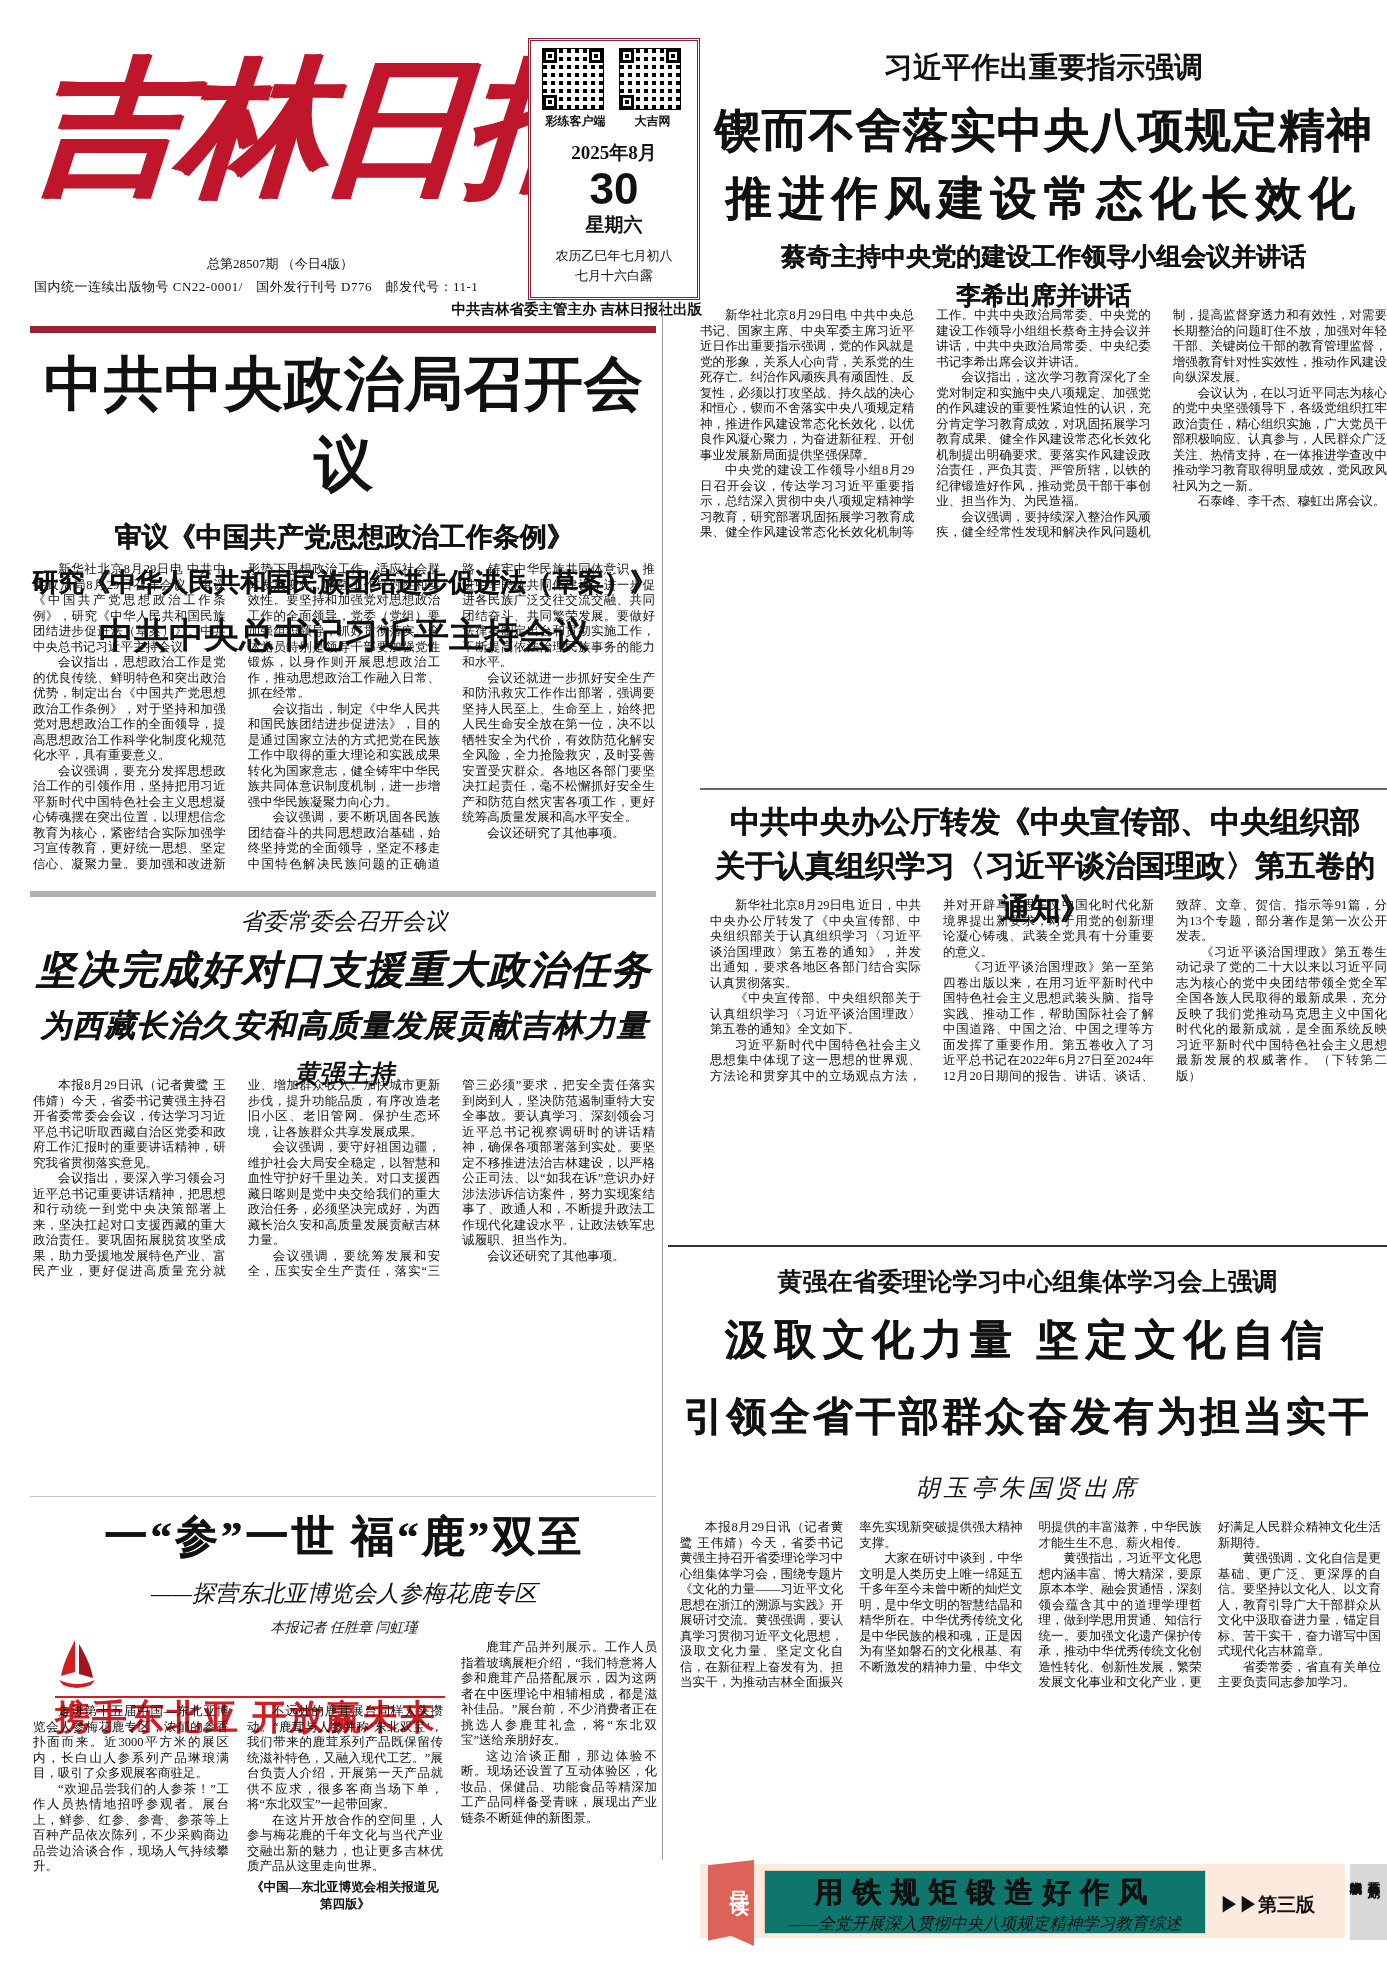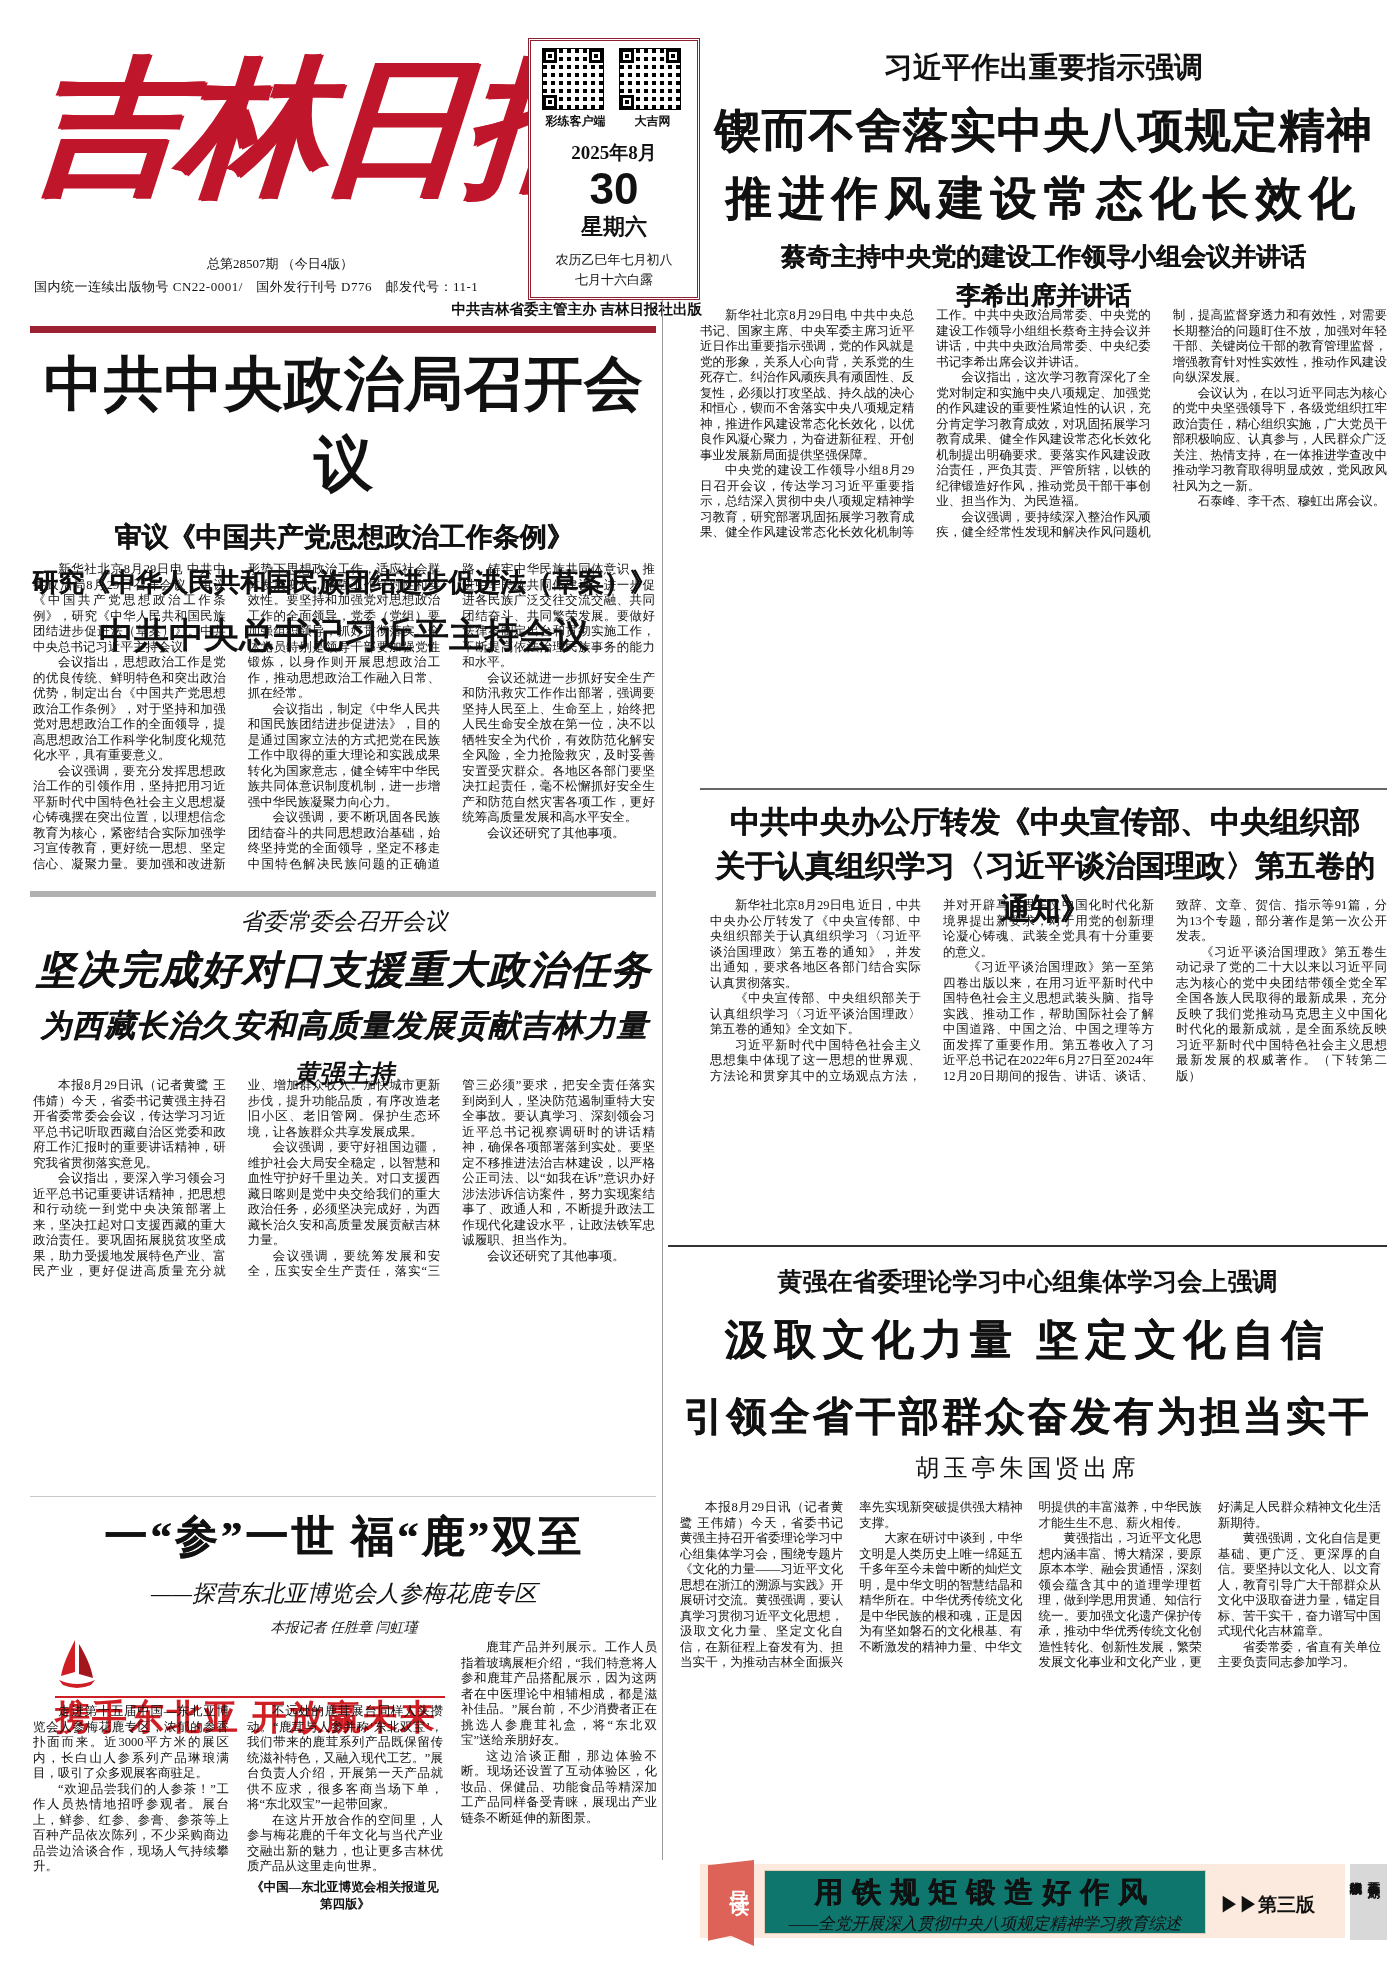--- a/index.html
+++ b/index.html
@@ -18,21 +18,21 @@
   .qr{position:relative;width:60px;height:60px;background:
       repeating-linear-gradient(0deg,#000 0 4px,#fff 4px 8px),
       repeating-linear-gradient(90deg,#000 0 4px,#fff 4px 8px);
       background-blend-mode:screen;outline:1px solid #000;}
   .qr .f{position:absolute;width:14px;height:14px;border:3px solid #000;background:#fff;box-sizing:border-box;}
   .qr .f::after{content:"";position:absolute;left:2px;top:2px;width:4px;height:4px;background:#000;}
   .qr .f1{left:0;top:0}.qr .f2{right:0;top:0}.qr .f3{left:0;bottom:0}
   .qr-label{font-weight:bold;font-size:12px;margin-top:4px;text-align:center;font-family:"Liberation Sans",sans-serif;}
   .d-month{font-weight:bold;font-size:19px;margin-top:10px;}
   .d-day{font-family:"Liberation Sans",sans-serif;font-weight:900;font-size:44px;line-height:1.05;}
-  .d-week{font-weight:bold;font-size:22px;}
+  .d-week{font-weight:bold;font-size:19px;}
   .d-lunar{font-size:13px;line-height:1.5;margin-top:8px;}
   .issue-line{font-size:13px;}
   .pub-line{font-size:13px;letter-spacing:.5px;}
   .publisher{font-weight:bold;font-size:14.5px;font-family:"Liberation Sans",sans-serif;}
   .red-rule{background:#9c2133;}
 
   
   .hei{font-family:"Liberation Sans","DejaVu Sans",sans-serif;}
   .kicker{font-weight:bold;}
   .big-song{font-weight:900;text-shadow:.6px 0 0 currentColor;}
@@ -205,21 +205,21 @@
       <p class="para">习近平新时代中国特色社会主义思想集中体现了这一思想的世界观、方法论和贯穿其中的立场观点方法，并对开辟马克思主义中国化时代化新境界提出新要求，对于用党的创新理论凝心铸魂、武装全党具有十分重要的意义。</p>
       <p class="para">《习近平谈治国理政》第一至第四卷出版以来，在用习近平新时代中国特色社会主义思想武装头脑、指导实践、推动工作，帮助国际社会了解中国道路、中国之治、中国之理等方面发挥了重要作用。第五卷收入了习近平总书记在2022年6月27日至2024年12月20日期间的报告、讲话、谈话、致辞、文章、贺信、指示等91篇，分为13个专题，部分著作是第一次公开发表。</p>
       <p class="para">《习近平谈治国理政》第五卷生动记录了党的二十大以来以习近平同志为核心的党中央团结带领全党全军全国各族人民取得的最新成果，充分反映了我们党推动马克思主义中国化时代化的最新成就，是全面系统反映习近平新时代中国特色社会主义思想最新发展的权威著作。（下转第二版）</p>
     </div>
 
   <div class="abs" style="left:668px;top:1245px;width:719px;height:615px;border-top:2px solid #333;">
     <div class="ctr" style="margin-top:18px;">
       <div class="hei kicker" style="font-size:25px;">黄强在省委理论学习中心组集体学习会上强调</div>
       <div class="big-song" style="font-size:42px;letter-spacing:7px;margin-top:14px;">汲取文化力量 坚定文化自信</div>
       <div class="big-song" style="font-size:40px;letter-spacing:3px;margin-top:21px;">引领全省干部群众奋发有为担当实干</div>
-      <div style="font-size:24px;margin-top:8px;letter-spacing:4px;">胡玉亭朱国贤出席</div>
+      <div style="font-size:24px;margin-top:28px;letter-spacing:4px;font-style:italic;">胡玉亭朱国贤出席</div>
     </div>
     <div class="body-text cols4 jus" style="margin:16px 6px 0 12px;height:398px;">
         <p class="para">本报8月29日讯（记者黄鹭 王伟婧）今天，省委书记黄强主持召开省委理论学习中心组集体学习会，围绕专题片《文化的力量——习近平文化思想在浙江的溯源与实践》开展研讨交流。黄强强调，要认真学习贯彻习近平文化思想，汲取文化力量、坚定文化自信，在新征程上奋发有为、担当实干，为推动吉林全面振兴率先实现新突破提供强大精神支撑。</p>
         <p class="para">大家在研讨中谈到，中华文明是人类历史上唯一绵延五千多年至今未曾中断的灿烂文明，是中华文明的智慧结晶和精华所在。中华优秀传统文化是中华民族的根和魂，正是因为有坚如磐石的文化根基、有不断激发的精神力量、中华文明提供的丰富滋养，中华民族才能生生不息、薪火相传。</p>
         <p class="para">黄强指出，习近平文化思想内涵丰富、博大精深，要原原本本学、融会贯通悟，深刻领会蕴含其中的道理学理哲理，做到学思用贯通、知信行统一。要加强文化遗产保护传承，推动中华优秀传统文化创造性转化、创新性发展，繁荣发展文化事业和文化产业，更好满足人民群众精神文化生活新期待。</p>
         <p class="para">黄强强调，文化自信是更基础、更广泛、更深厚的自信。要坚持以文化人、以文育人，教育引导广大干部群众从文化中汲取奋进力量，锚定目标、苦干实干，奋力谱写中国式现代化吉林篇章。</p>
         <p class="para">省委常委，省直有关单位主要负责同志参加学习。</p>
       </div>
   </div>
 

